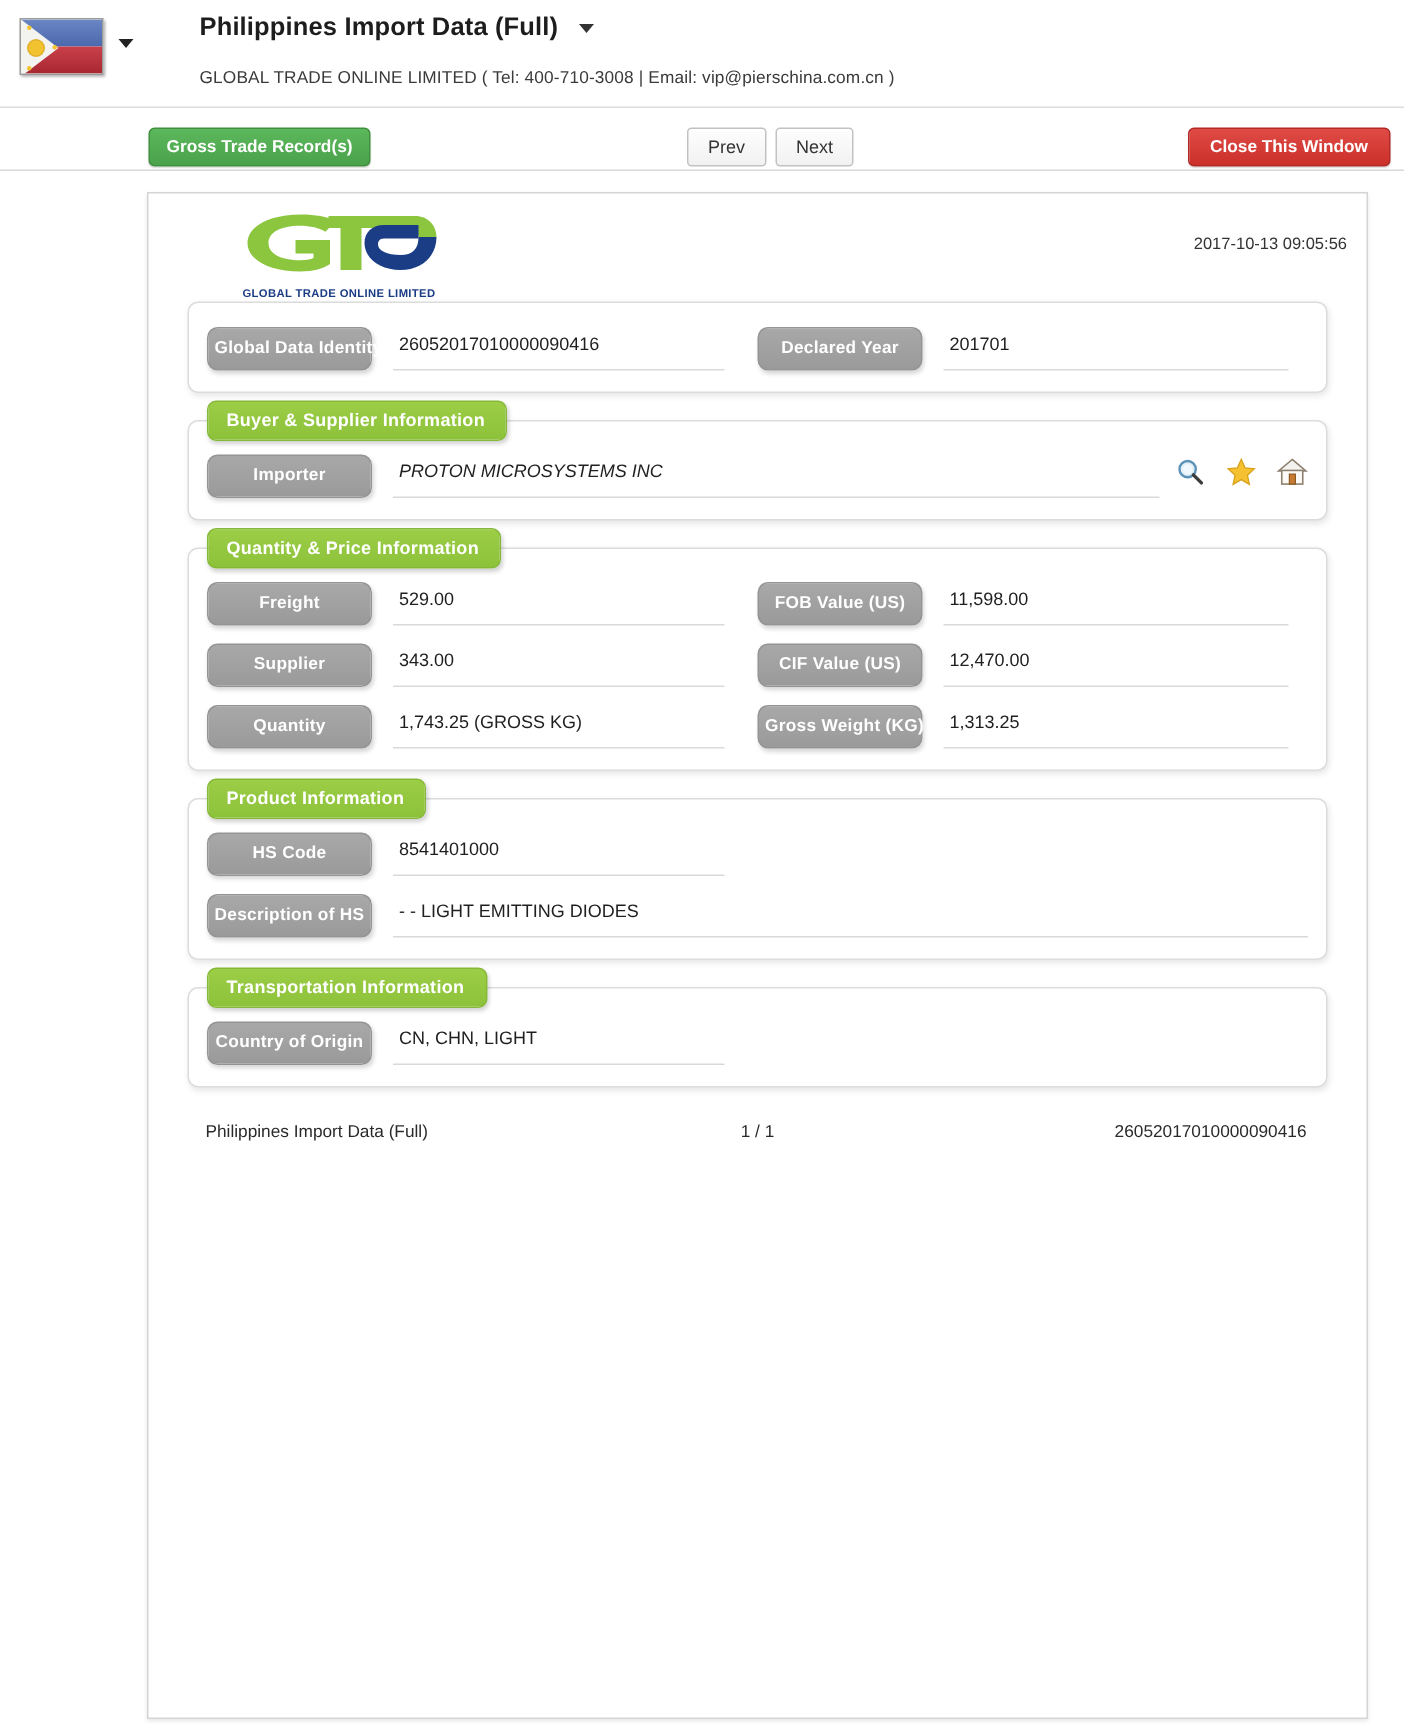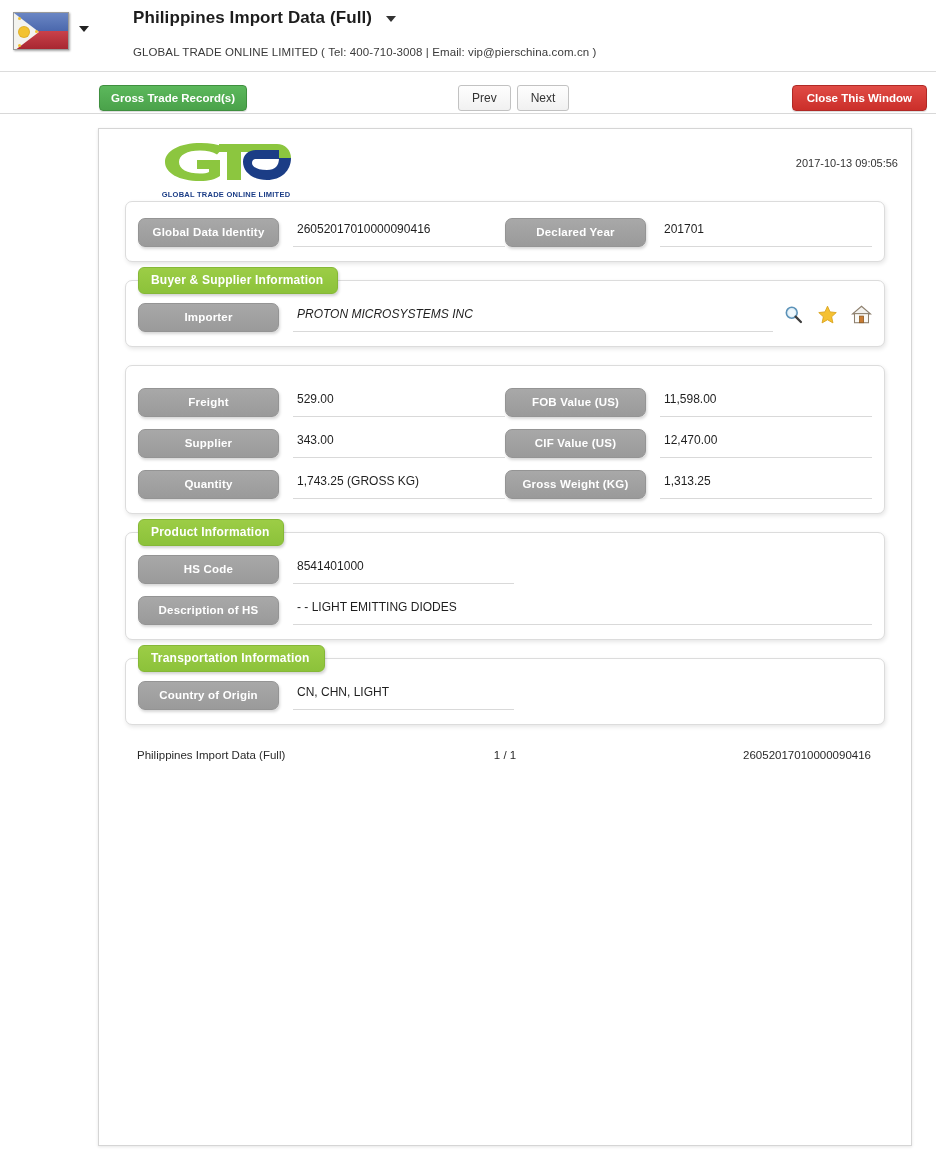--- a/index.html
+++ b/index.html
@@ -158,21 +158,21 @@
   }
   .card-body { padding: 16px 12px 14px 12px; }
   .card-body.with-legend { padding-top: 22px; }
 
   .row { display: flex; align-items: flex-start; }
   .row + .row { margin-top: 12px; }
   .col { display: flex; align-items: flex-start; flex: 1 1 0; min-width: 0; }
 
   .pill {
     flex: 0 0 auto;
-    width: 141px;
+    width: 110px;
     padding: 7px 4px 8px 4px;
     text-align: center;
     background: linear-gradient(180deg,#a8a8a8,#9a9a9a);
     border: 1px solid #949494;
     border-radius: 7px;
     color: #fff; font-size: 11.5px; font-weight: bold;
     letter-spacing: .2px;
     box-shadow: 1px 2px 3px rgba(0,0,0,.16);
     white-space: nowrap;
   }
@@ -294,20 +294,21 @@
               <polygon points="12,2.6 22.4,11.4 1.6,11.4" fill="#f3f2ef" stroke="#8d7f6d" stroke-width="1.2"></polygon>
               <rect x="4" y="11" width="16" height="10.4" fill="#fbfaf7" stroke="#8d7f6d" stroke-width="1.2"></rect>
               <rect x="9.8" y="13.8" width="4.6" height="7.6" fill="#c97b33" stroke="#8d5b22" stroke-width="0.9"></rect>
             </svg>
           </div>
         </div>
       </div>
     </div>
 
     <div class="card gap-top">
+      <div class="legend">Quantity &amp; Price Information</div>
       <div class="card-body with-legend">
         <div class="row">
           <div class="col">
             <div class="pill">Freight</div>
             <div class="value narrow">529.00</div>
           </div>
           <div class="col">
             <div class="pill">FOB Value (US)</div>
             <div class="value mid">11,598.00</div>
           </div>

